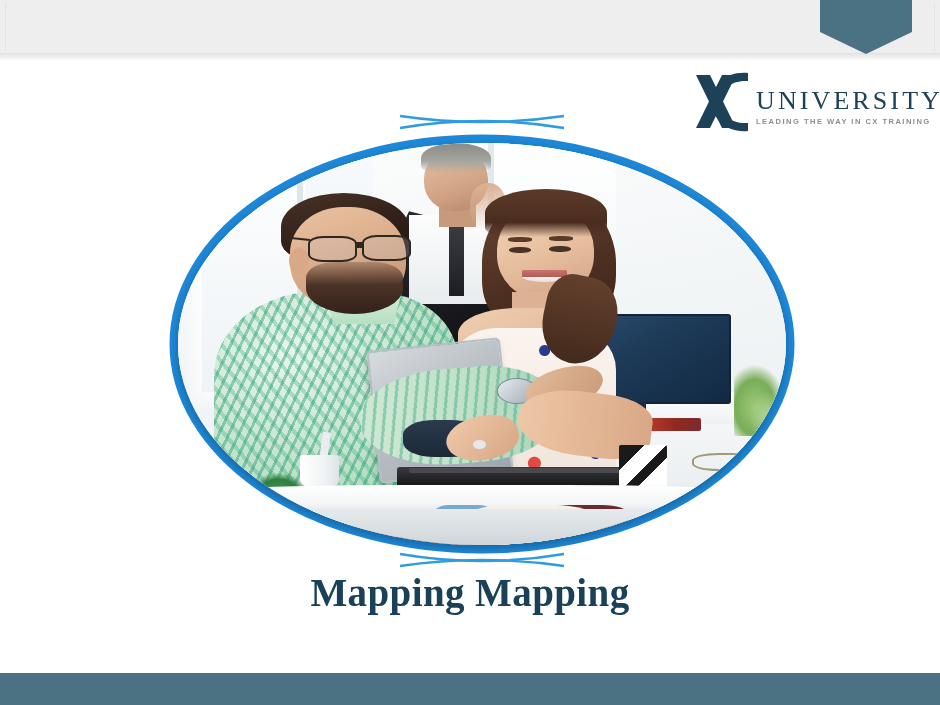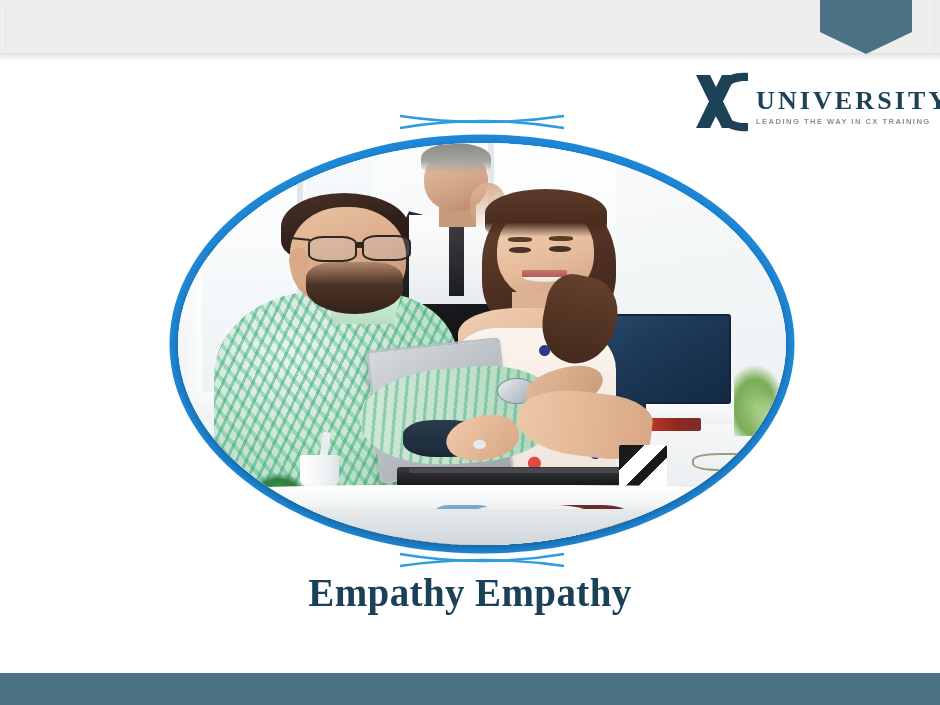--- a/index.html
+++ b/index.html
@@ -86,21 +86,21 @@
     top: 20px;
     width: 172px;
   }
   .logo-univ {
     font-family: "Liberation Serif", serif;
     font-size: 26px;
     letter-spacing: 3.1px;
     color: #1d4257;
     line-height: 1;
     white-space: nowrap;
-    font-weight: 700;
+    font-weight: 400;
   }
   .logo-tag {
     font-family: "Liberation Sans", sans-serif;
     font-size: 7.6px;
     letter-spacing: 1.45px;
     color: #8a8f92;
     line-height: 1;
     margin-top: 4px;
     white-space: nowrap;
     font-weight: 700;
@@ -641,17 +641,17 @@
         <div class="blue-under"></div>
         <div class="red-under"></div>
         <div class="legs-white"></div>
         <div class="chair"></div>
         <div class="table-leg"></div>
         <div class="table-under"></div>
       </div>
     </div>
   </div>
 
-  <div class="title">Empathy Empathy</div>
+  <div class="title">Mapping Mapping</div>
 
   <div class="bottom-bar"></div>
 
 </div>
 
 </body></html>

